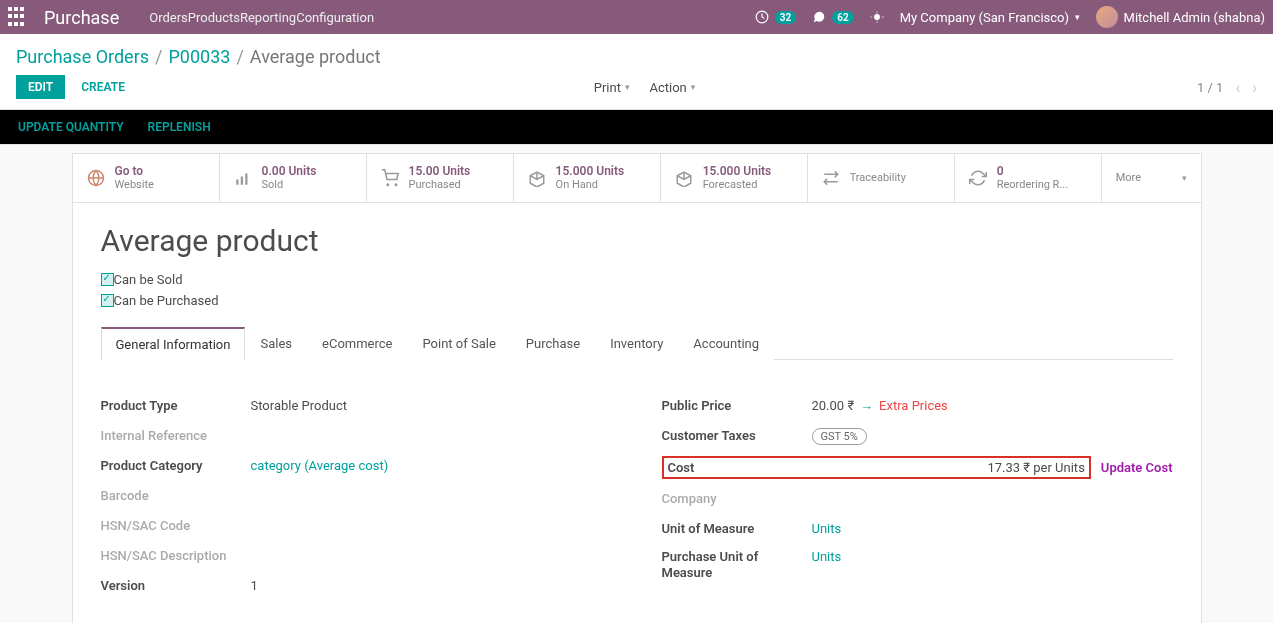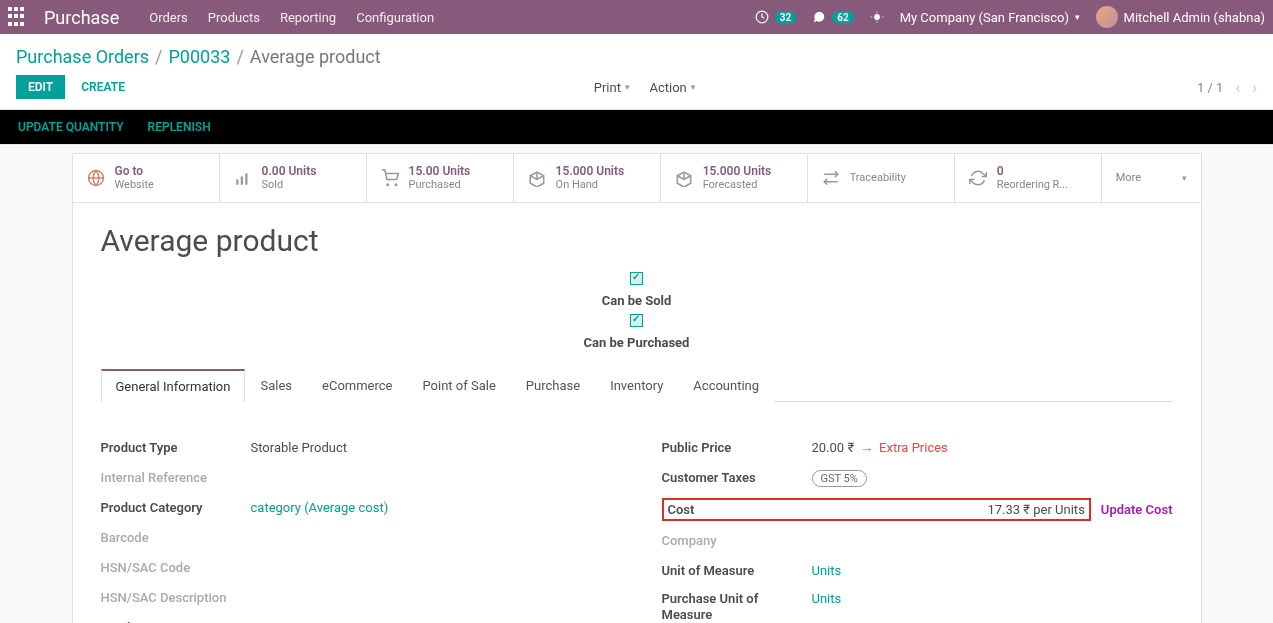--- a/index.html
+++ b/index.html
@@ -3,21 +3,21 @@
 <meta charset="utf-8">
 <style>
 * { margin: 0; padding: 0; box-sizing: border-box; font-family: -apple-system, BlinkMacSystemFont, "Segoe UI", Roboto, Helvetica, Arial, sans-serif; }
 body { background: #f9f9f9; font-size: 13px; color: #4c4c4c; }
 
 
 .navbar { background: #875a7b; color: #fff; height: 34px; display: flex; align-items: center; padding: 0 8px; }
 .navbar .apps-icon { width: 20px; height: 20px; display: flex; flex-wrap: wrap; gap: 2px; margin-right: 16px; cursor: pointer; }
 .navbar .apps-icon span { width: 4px; height: 4px; background: #fff; }
 .navbar .app-name { font-size: 18px; font-weight: 400; margin-right: 30px; cursor: pointer; }
-.navbar .nav-menu { display: flex; gap: 20px; }
+.navbar .nav-menu { display: flex; }
 .navbar .nav-menu a { color: #eee; text-decoration: none; font-size: 13px; cursor: pointer; }
 .navbar .right { margin-left: auto; display: flex; align-items: center; gap: 16px; }
 .navbar .right .item { display: flex; align-items: center; gap: 6px; cursor: pointer; font-size: 13px; }
 .badge { background: #00a09d; color: #fff; font-size: 10px; padding: 1px 5px; border-radius: 8px; font-weight: 600; }
 .avatar { width: 22px; height: 22px; border-radius: 50%; background: linear-gradient(135deg,#e8a87c,#c38d9e); display: inline-block; }
 
 
 .control-panel { background: #fff; border-bottom: 1px solid #e0e0e0; }
 .breadcrumb-row { display: flex; align-items: center; padding: 12px 16px 8px; }
 .breadcrumb-row a { color: #00a09d; text-decoration: none; font-size: 18px; cursor: pointer; }
@@ -47,21 +47,21 @@
 .stat-btn .icon { width: 18px; height: 18px; color: #999; flex-shrink: 0; }
 .stat-btn .text { display: flex; flex-direction: column; line-height: 1.2; min-width: 0; }
 .stat-btn .num { color: #875a7b; font-weight: 600; font-size: 12px; white-space: nowrap; overflow: hidden; text-overflow: ellipsis; }
 .stat-btn .lbl { color: #888; font-size: 11px; white-space: nowrap; overflow: hidden; text-overflow: ellipsis; }
 .stat-btn.more::after { content: "▾"; font-size: 9px; color: #999; margin-left: auto; }
 
 
 .product-body { padding: 20px 28px 28px; }
 .product-title { font-size: 30px; color: #4c4c4c; margin-bottom: 14px; font-weight: 400; }
 .checks { display: flex; flex-direction: column; gap: 6px; margin-bottom: 18px; }
-.check { display: flex; align-items: center; gap: 8px; font-size: 13px; font-weight: 700; color: #4c4c4c; flex-direction: column; }
+.check { display: flex; align-items: center; gap: 0; font-size: 13px; font-weight: 400; color: #4c4c4c; }
 .check-box { width: 13px; height: 13px; border: 1px solid #00a09d; background: #d4f0ef; position: relative; }
 .check-box::after { content: "✓"; color: #00a09d; font-size: 10px; position: absolute; top: -2px; left: 1px; }
 
 
 .tabs { display: flex; border-bottom: 1px solid #ddd; margin-bottom: 36px; }
 .tab { padding: 8px 14px; border: 1px solid transparent; border-bottom: none; color: #555; cursor: pointer; font-size: 13px; background: #fff; position: relative; top: 1px; }
 .tab.active { border-color: #ddd; border-top: 2px solid #875a7b; color: #333; background: #fff; }
 
 
 .form-cols { display: flex; gap: 50px; }

